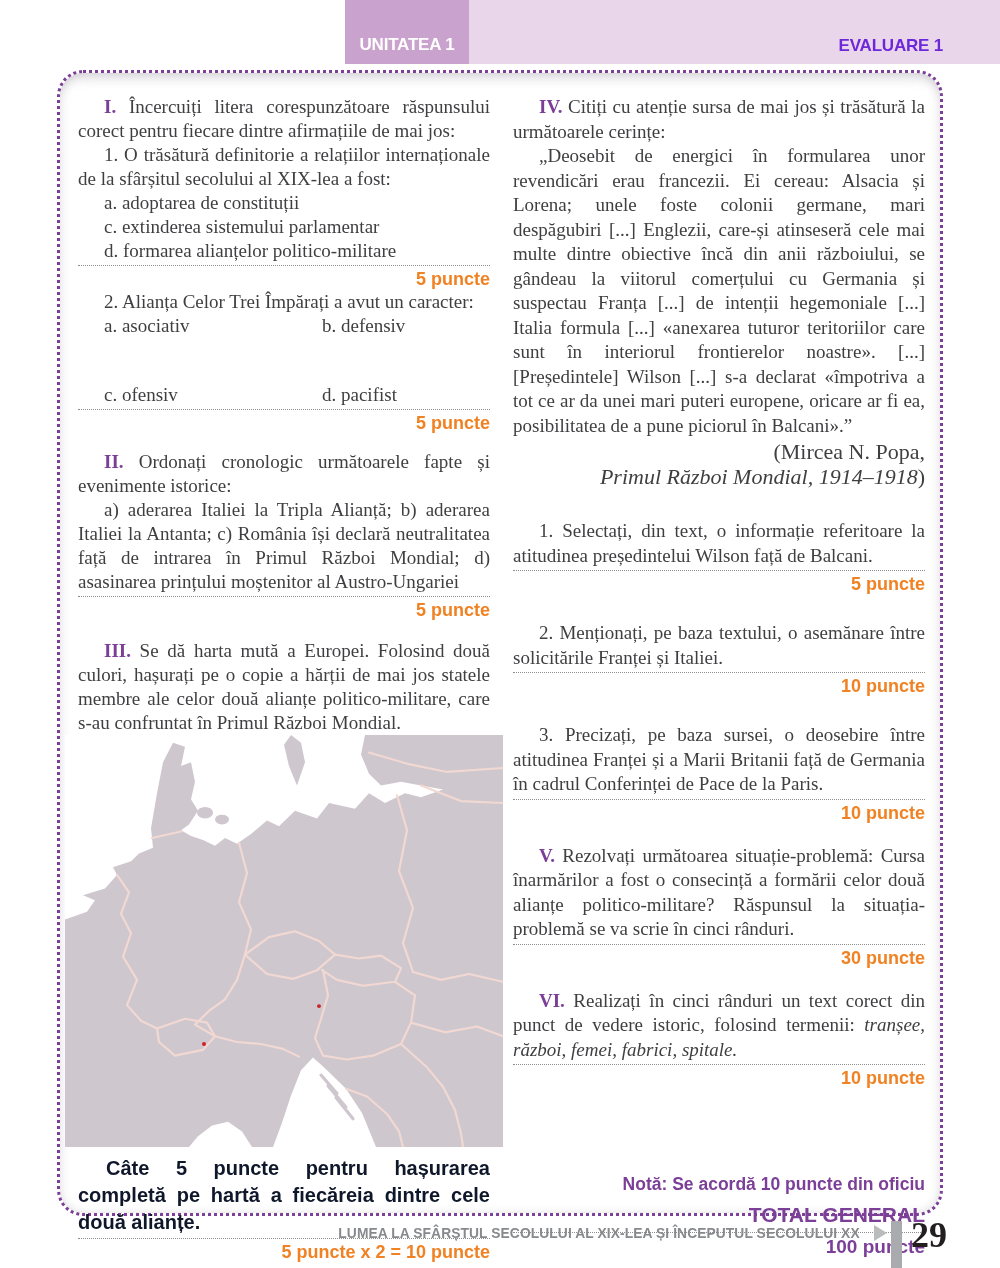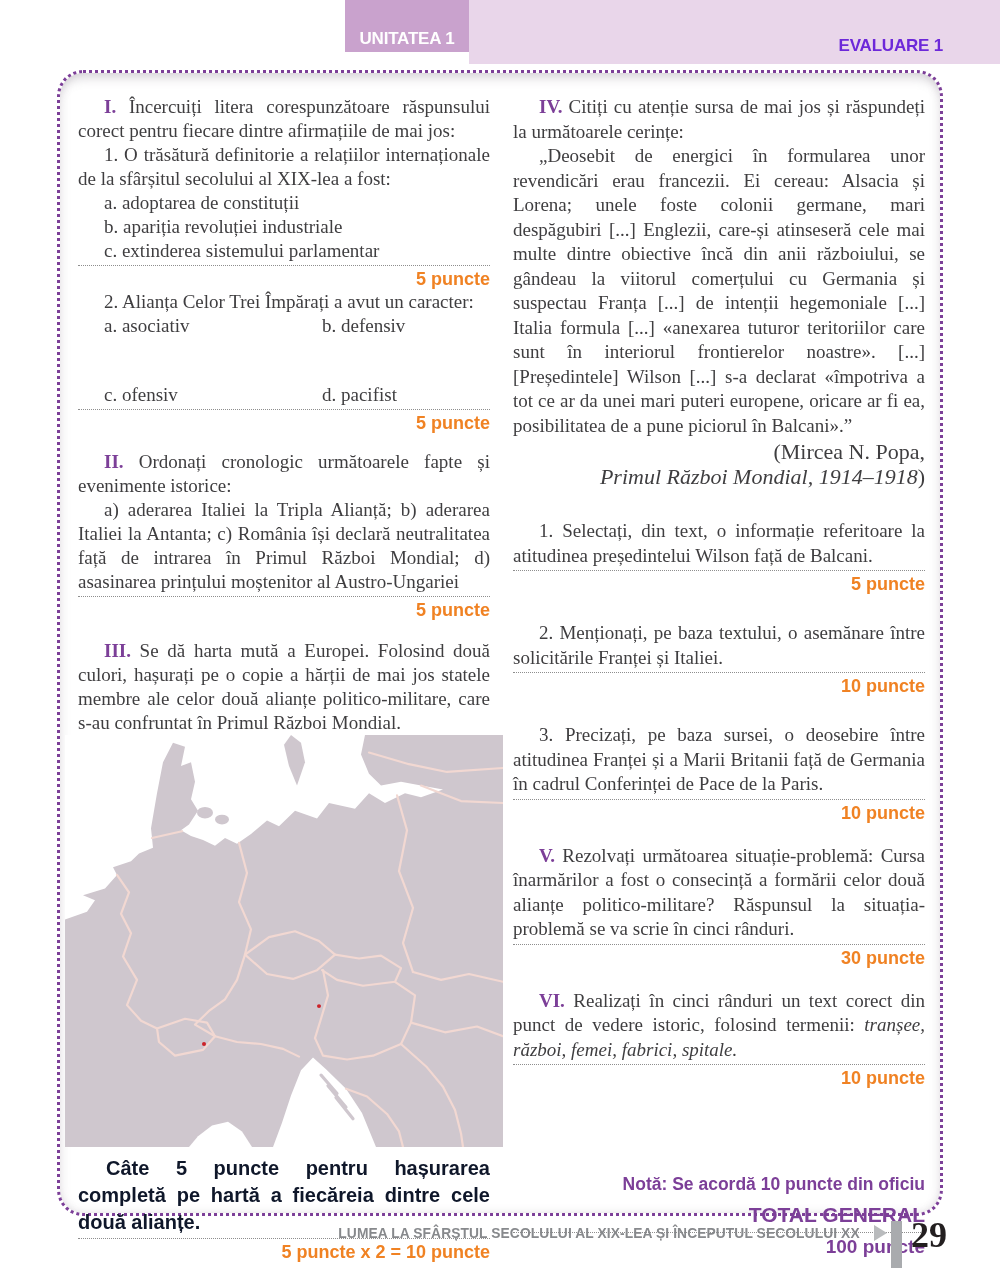--- a/index.html
+++ b/index.html
@@ -3,21 +3,21 @@
 <meta charset="utf-8">
 <style>
   html,body{margin:0;padding:0;}
   body{
     width:1000px;height:1268px;position:relative;background:#ffffff;
     font-family:"Liberation Serif","DejaVu Serif",serif;color:#3f3e40;
     overflow:hidden;
   }
   
   .unit-tab{
-    position:absolute;left:345px;top:0;width:124px;height:52px;background:#c9a2cd;
+    position:absolute;left:345px;top:0;width:124px;height:64px;background:#c9a2cd;
     display:flex;align-items:center;justify-content:center;padding-top:26px;box-sizing:border-box;
     color:#fff;font-family:"Liberation Sans",sans-serif;font-weight:bold;font-size:17px;letter-spacing:-0.2px;
   }
   .eval-band{
     position:absolute;left:469px;top:0;right:0;height:64px;background:#e9d6ea;
   }
   .eval-band span{
     position:absolute;right:57px;top:36px;color:#6d28d9;
     font-family:"Liberation Sans",sans-serif;font-weight:bold;font-size:17px;letter-spacing:-0.2px;
   }
@@ -91,22 +91,22 @@
   <span>EVALUARE 1</span>
 </div>
 
 <div class="sheet">
 
   <div class="col col1">
     <p class="para" style="margin-top:22px"><span class="numeral">I.</span> <span>Încercuiți litera corespunzătoare răspunsului corect pentru fiecare dintre afirmațiile de mai jos:</span></p>
 
     <p class="para">1. O trăsătură definitorie a relațiilor internaționale de la sfârșitul secolului al XIX-lea a fost:</p>
     <div class="opt">a. adoptarea de constituții</div>
-    <div class="opt">b. apariția revoluției industriale</div>
     <div class="opt">c. extinderea sistemului parlamentar</div>
+    <div class="opt">d. formarea alianțelor politico-militare</div>
     <div class="score">5 puncte</div>
 
     <p class="para" style="text-indent:26px">2. Alianța Celor Trei Împărați a avut un caracter:</p>
     <div class="opt2">
       <span>a. asociativ</span>
       <span>b. defensiv</span>
       <span>c. ofensiv</span>
       <span>d. pacifist</span>
     </div>
     <div class="score">5 puncte</div>
@@ -155,21 +155,21 @@
         <circle cx="254" cy="279" r="2" fill="#cc2229"></circle>
         <circle cx="139" cy="318" r="2" fill="#cc2229"></circle>
       </svg>
     </div>
 
     <div class="map-caption">Câte 5 puncte pentru hașurarea completă pe hartă a fiecăreia dintre cele două alianțe.</div>
     <div class="score">5 puncte x 2 = 10 puncte</div>
   </div>
 
   <div class="col col2">
-    <p class="para" style="margin-top:22px"><span class="numeral">IV.</span> <span>Citiți cu atenție sursa de mai jos și răspundeți la următoarele cerințe:</span></p>
+    <p class="para" style="margin-top:22px"><span class="numeral">IV.</span> <span>Citiți cu atenție sursa de mai jos și trăsătură la următoarele cerințe:</span></p>
     <p class="para">„Deosebit de energici în formularea unor revendicări erau francezii. Ei cereau: Alsacia și Lorena; unele foste colonii germane, mari despăgubiri [...] Englezii, care-și atinseseră cele mai multe dintre obiective încă din anii războiului, se gândeau la viitorul comerțului cu Germania și suspectau Franța [...] de intenții hegemoniale [...] Italia formula [...] «anexarea tuturor teritoriilor care sunt în interiorul frontierelor noastre». [...] [Președintele] Wilson [...] s-a declarat «împotriva a tot ce ar da unei mari puteri europene, oricare ar fi ea, posibilitatea de a pune piciorul în Balcani».”</p>
     <div class="attrib">
       <div>(Mircea N. Popa,</div>
       <div><span class="it">Primul Război Mondial, 1914–1918</span><span>)</span></div>
     </div>
 
     <p class="para" style="margin-top:30px">1. Selectați, din text, o informație referitoare la atitudinea președintelui Wilson față de Balcani.</p>
     <div class="score">5 puncte</div>
 
     <p class="para" style="margin-top:26px">2. Menționați, pe baza textului, o asemănare între solicitările Franței și Italiei.</p>

